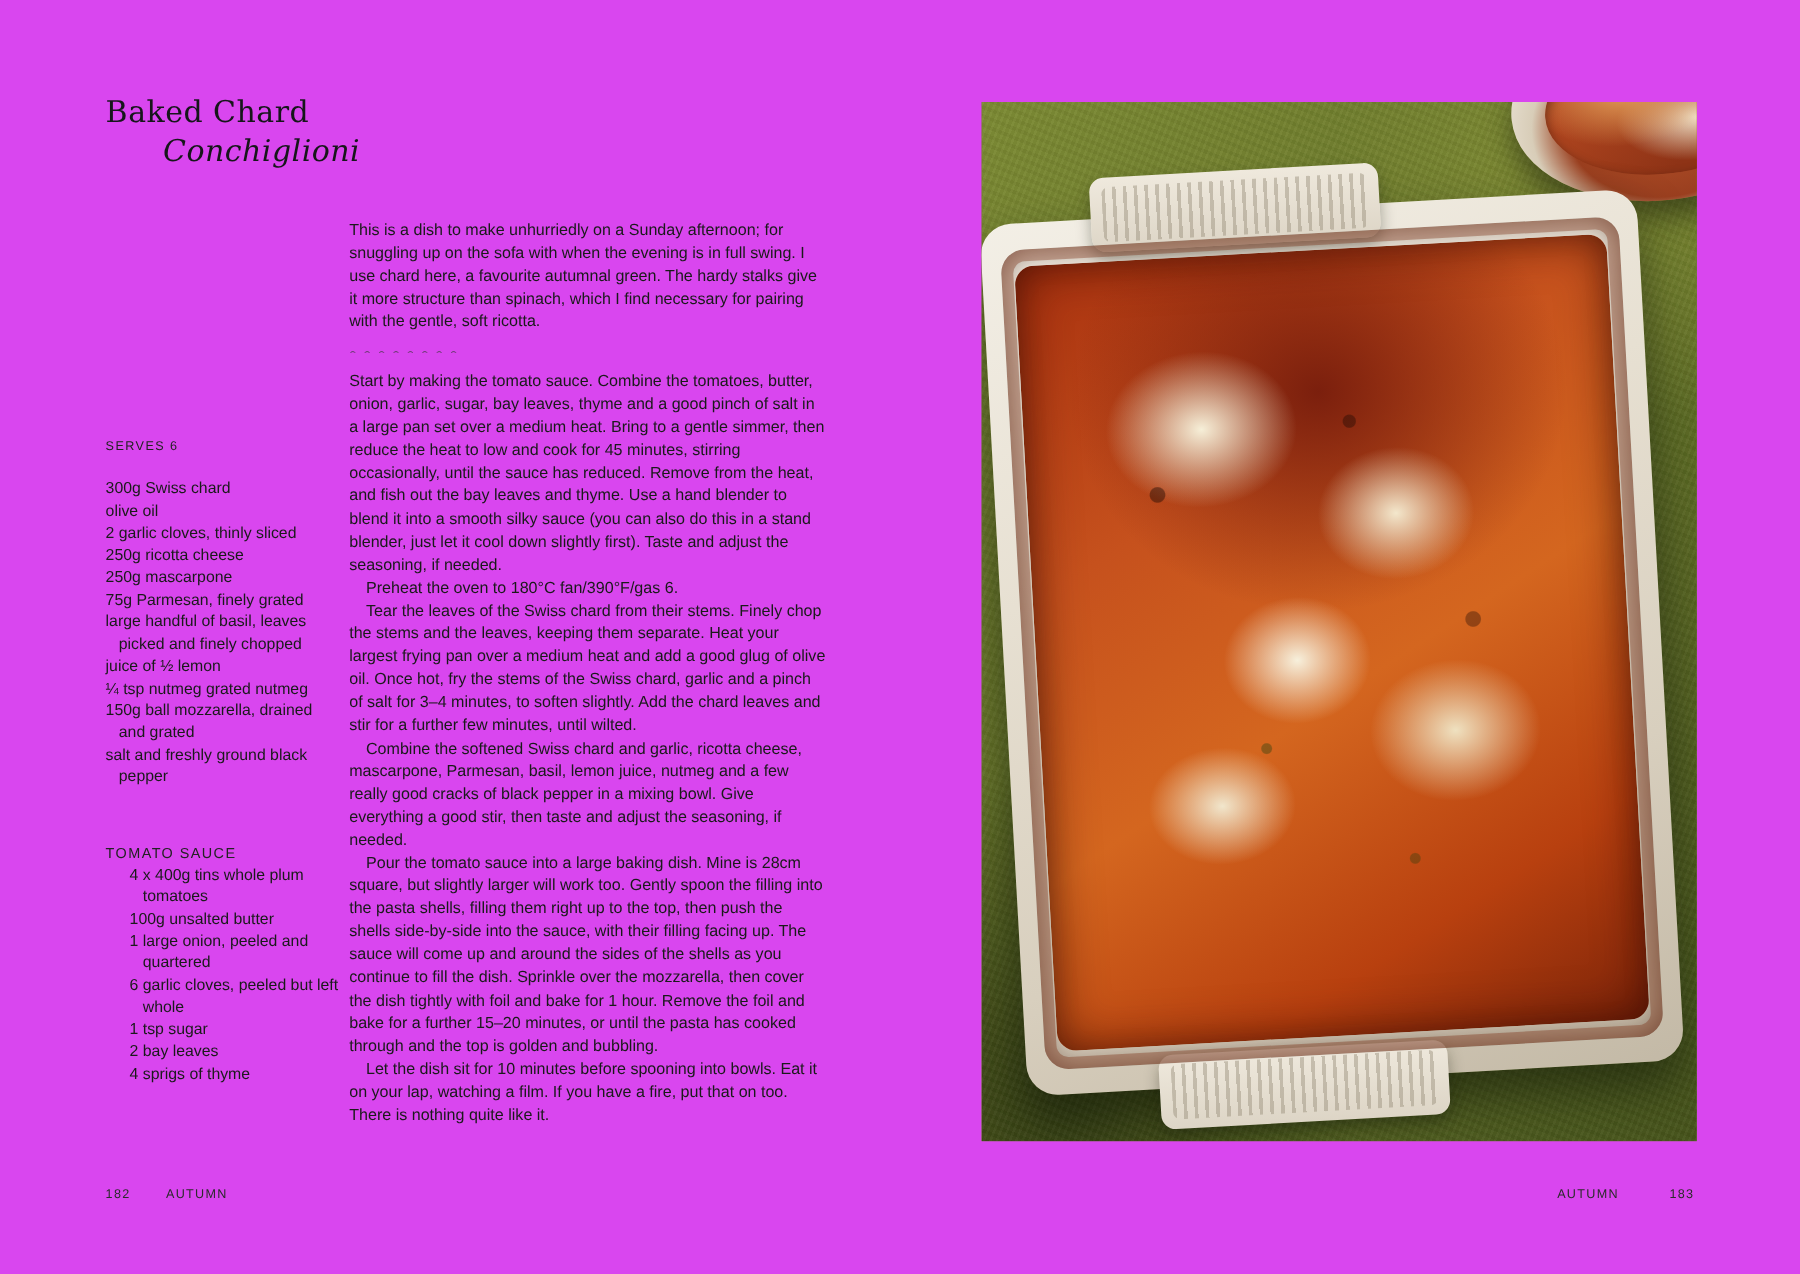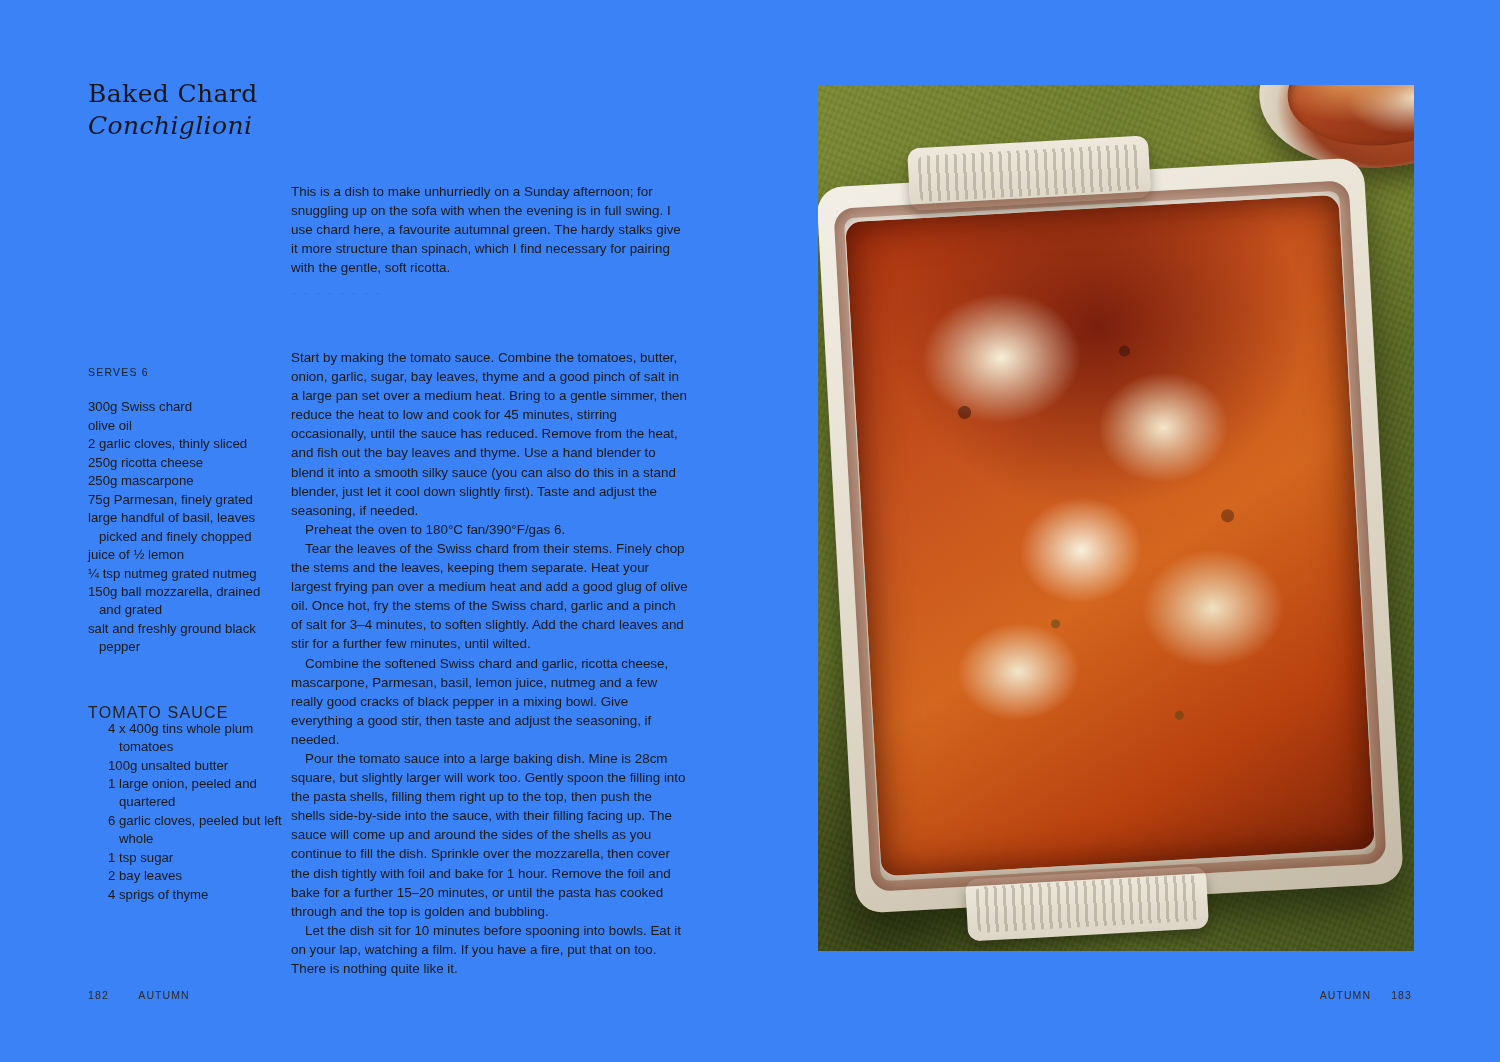--- a/index.html
+++ b/index.html
@@ -4,40 +4,40 @@
 <style>
   html, body {
     margin: 0;
     padding: 0;
     background: #ffffff;
   }
   .page {
     position: relative;
     width: 1500px;
     height: 1062px;
-    background: #3b82f6;
+    background: #d946ef;
     font-family: "Liberation Sans", sans-serif;
     color: #1a1a1a;
     overflow: hidden;
   }
 
   
   .recipe-title {
     position: absolute;
     left: 88px;
     top: 78px;
     width: 260px;
     font-family: "DejaVu Serif", serif;
     font-size: 25px;
     line-height: 1.28;
     letter-spacing: 0.4px;
     color: #16161a;
     font-weight: 400;
   }
-  .recipe-title .line2 { display: block; font-style: italic; }
+  .recipe-title .line2 { display: block; font-style: italic; text-align: center; }
 
   .serves {
     position: absolute;
     left: 88px;
     top: 366px;
     font-size: 10.5px;
     letter-spacing: 1.2px;
     color: #222;
   }
 
@@ -50,21 +50,21 @@
     line-height: 1.37;
     color: #1a1a1a;
   }
   .ingredients .item { margin: 0 0 0.5px 0; }
   .ingredients .item .cont { display: block; padding-left: 11px; }
 
   .sauce-head {
     position: absolute;
     left: 88px;
     top: 704px;
-    font-size: 16px;
+    font-size: 12px;
     letter-spacing: 1.2px;
     color: #222;
   }
   .ingredients-sauce {
     position: absolute;
     left: 88px;
     top: 720px;
     width: 195px;
     font-size: 13.2px;
     line-height: 1.37;
@@ -94,37 +94,36 @@
   }
 
   .method {
     position: absolute;
     left: 291px;
     top: 308px;
     width: 398px;
     font-size: 13.4px;
     line-height: 1.425;
     color: #1a1a1a;
-    margin-top: 40px;
   }
   .method p { margin: 0; }
   .method p + p { text-indent: 14px; }
 
   
   .folio {
     position: absolute;
     bottom: 61px;
     font-size: 10.5px;
     letter-spacing: 1.1px;
     color: #2b2b2b;
   }
   .folio-left { left: 88px; }
   .folio-left .num { margin-right: 26px; }
   .folio-right { right: 88px; }
-  .folio-right .num { margin-left: 16px; }
+  .folio-right .num { margin-left: 38px; }
 
   
   .photo {
     position: absolute;
     left: 818px;
     top: 85px;
     width: 596px;
     height: 866px;
     overflow: hidden;
     background: #6d7a2e;

